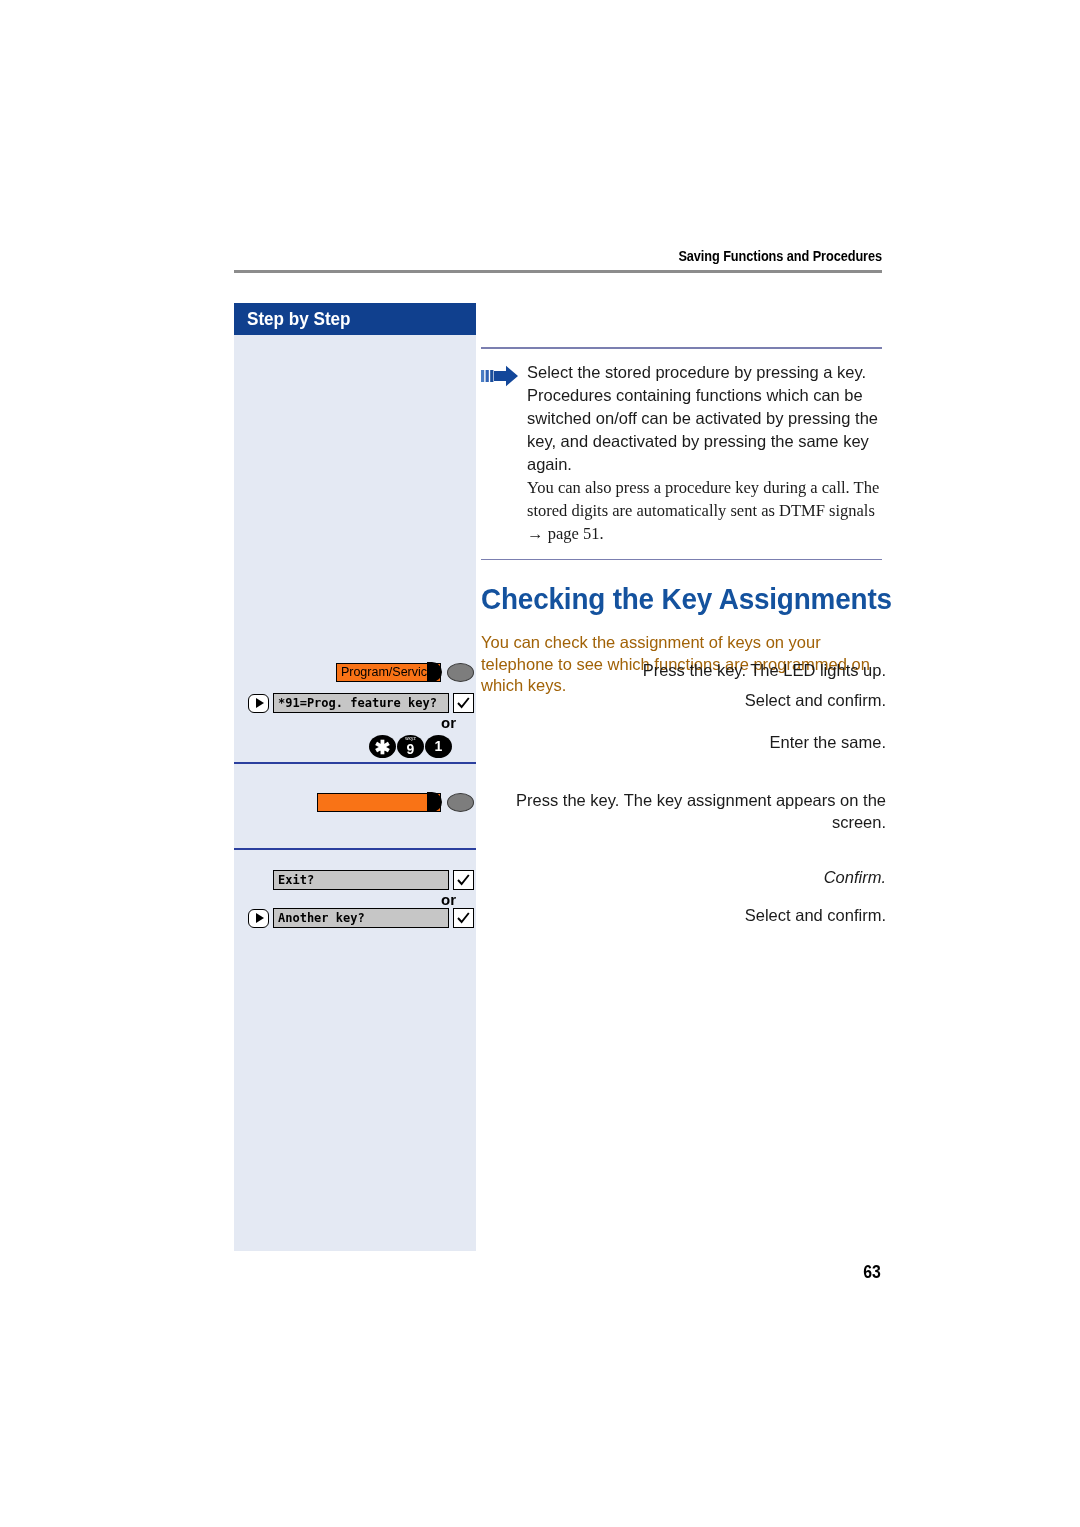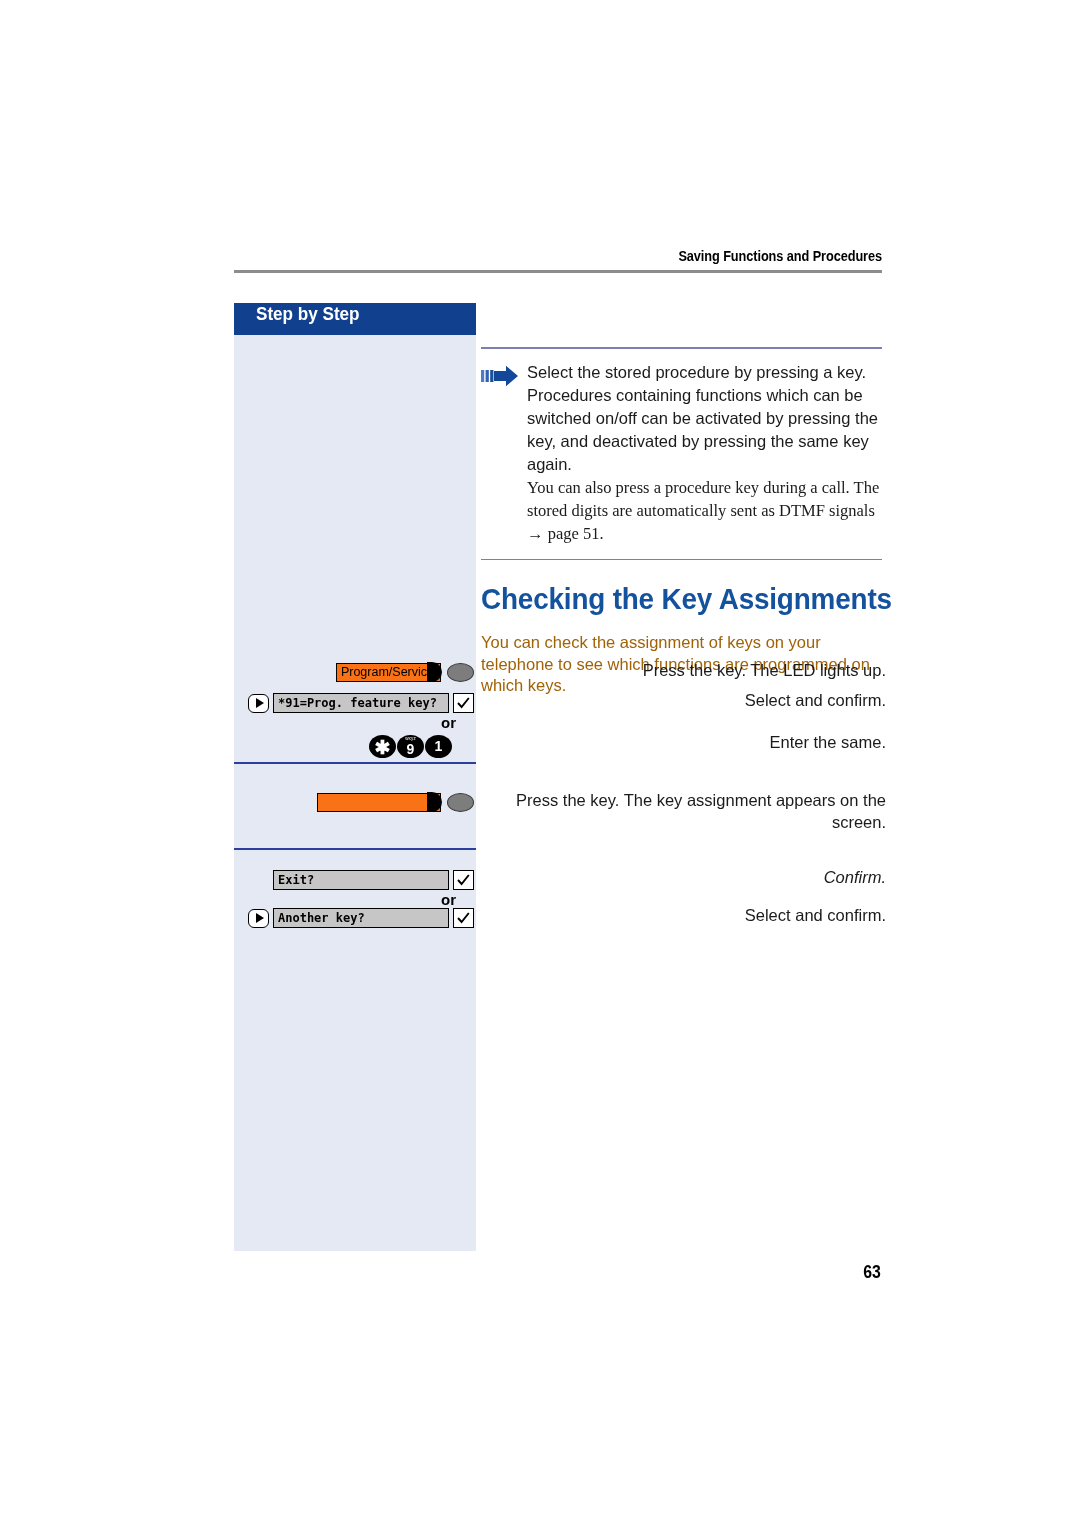--- a/index.html
+++ b/index.html
@@ -46,21 +46,22 @@
     left: 234px;
     top: 303px;
     width: 242px;
     height: 948px;
     background: #e4e9f3;
   }
   .sidebar-banner {
     height: 32px;
     background: #10408e;
     display: flex;
-    padding-left: 22px;
+    align-items: center;
+    padding-left: 13px;
     box-sizing: border-box;
   }
   .sidebar-banner span {
     color: #ffffff;
     font-family: "Liberation Sans Narrow", "Liberation Sans", sans-serif;
     font-weight: bold;
     font-size: 19px;
     transform: scaleX(0.9);
     transform-origin: left center;
     white-space: nowrap;

